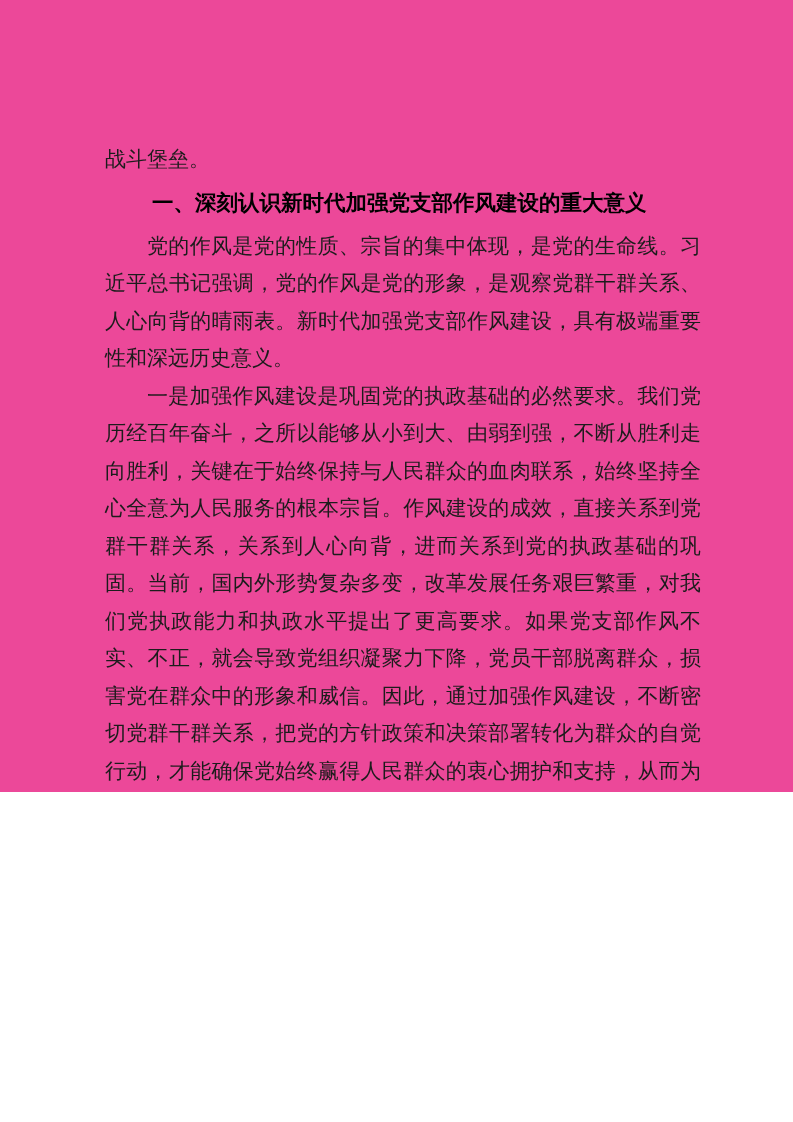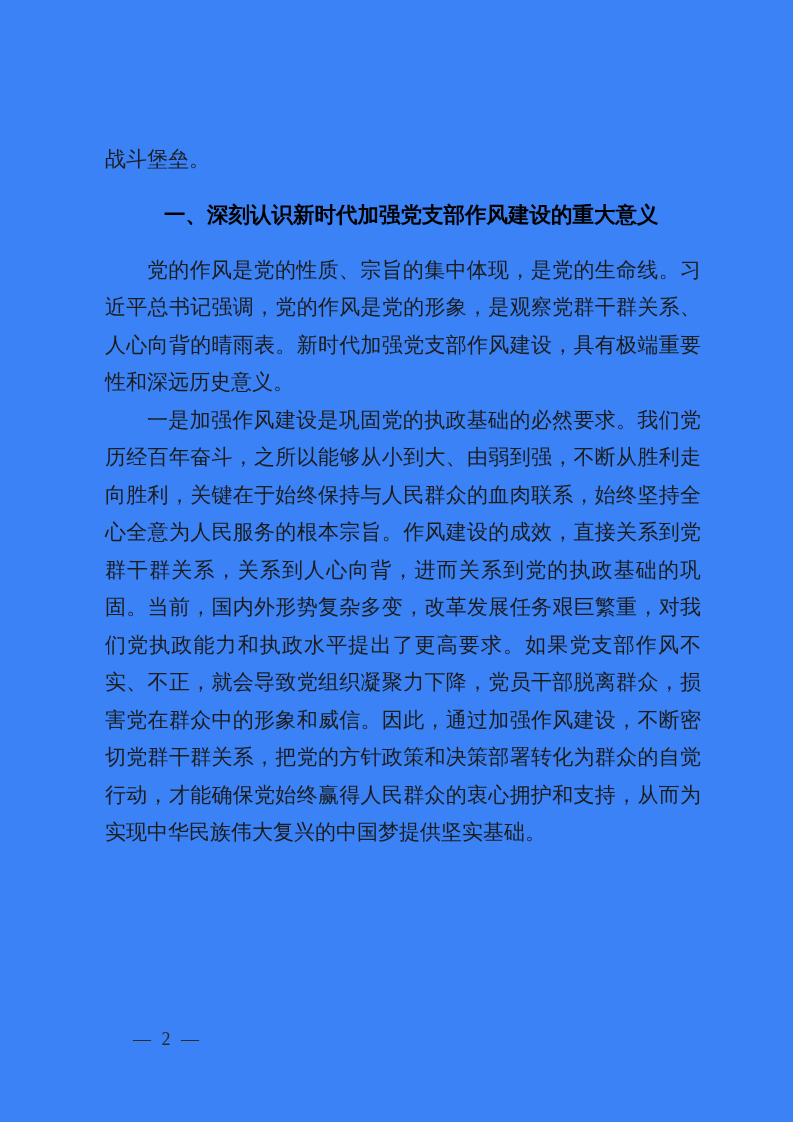--- a/index.html
+++ b/index.html
@@ -3,22 +3,22 @@
 <meta charset="utf-8">
 <style>
   html, body {
     margin: 0;
     padding: 0;
     background: #ffffff;
   }
   .page {
     position: relative;
     width: 793px;
-    height: 1122px;
-    background: #3b82f6;
+    height: 792px;
+    background: #ec4899;
     overflow: hidden;
   }
   .text-block {
     position: absolute;
     left: 105px;
     top: 141px;
     width: 596px;
     color: #1c1c1c;
     font-family: "Liberation Serif", serif;
     font-size: 21px;
@@ -26,21 +26,21 @@
     text-align: justify;
   }
   .text-block p {
     margin: 0;
     text-indent: 2em;
   }
   .text-block p.no-indent {
     text-indent: 0;
   }
   .heading {
-    margin: 16px;
+    margin: 4px;
     text-indent: 2em;
     font-family: "Liberation Sans", sans-serif;
     font-weight: bold;
     font-size: 21.5px;
     line-height: 41px;
     color: #000000;
     text-align: left;
   }
   .footer {
     position: absolute;

